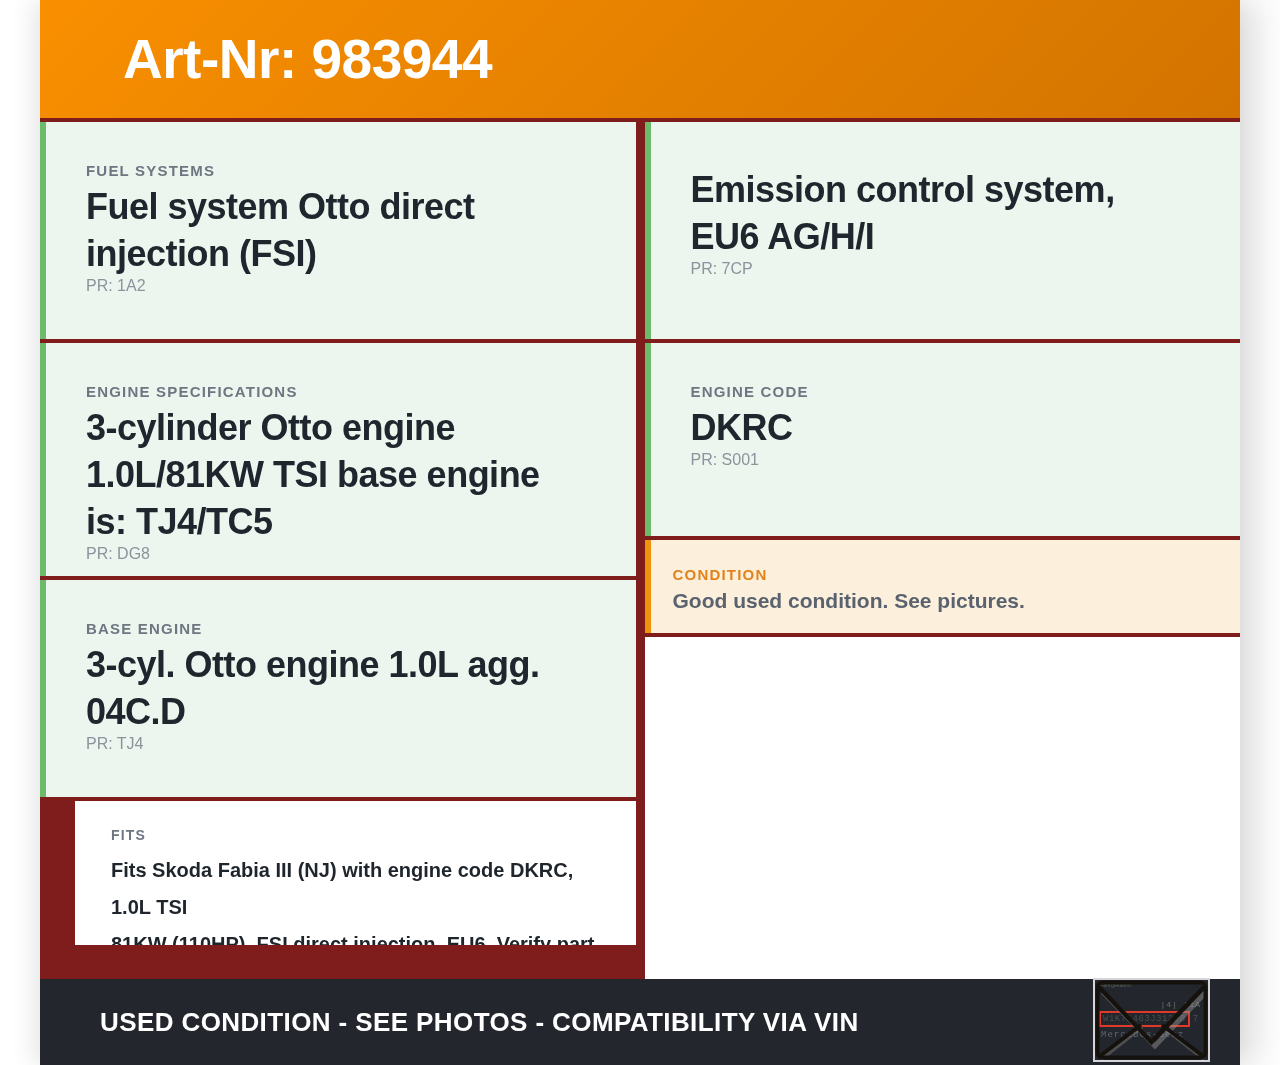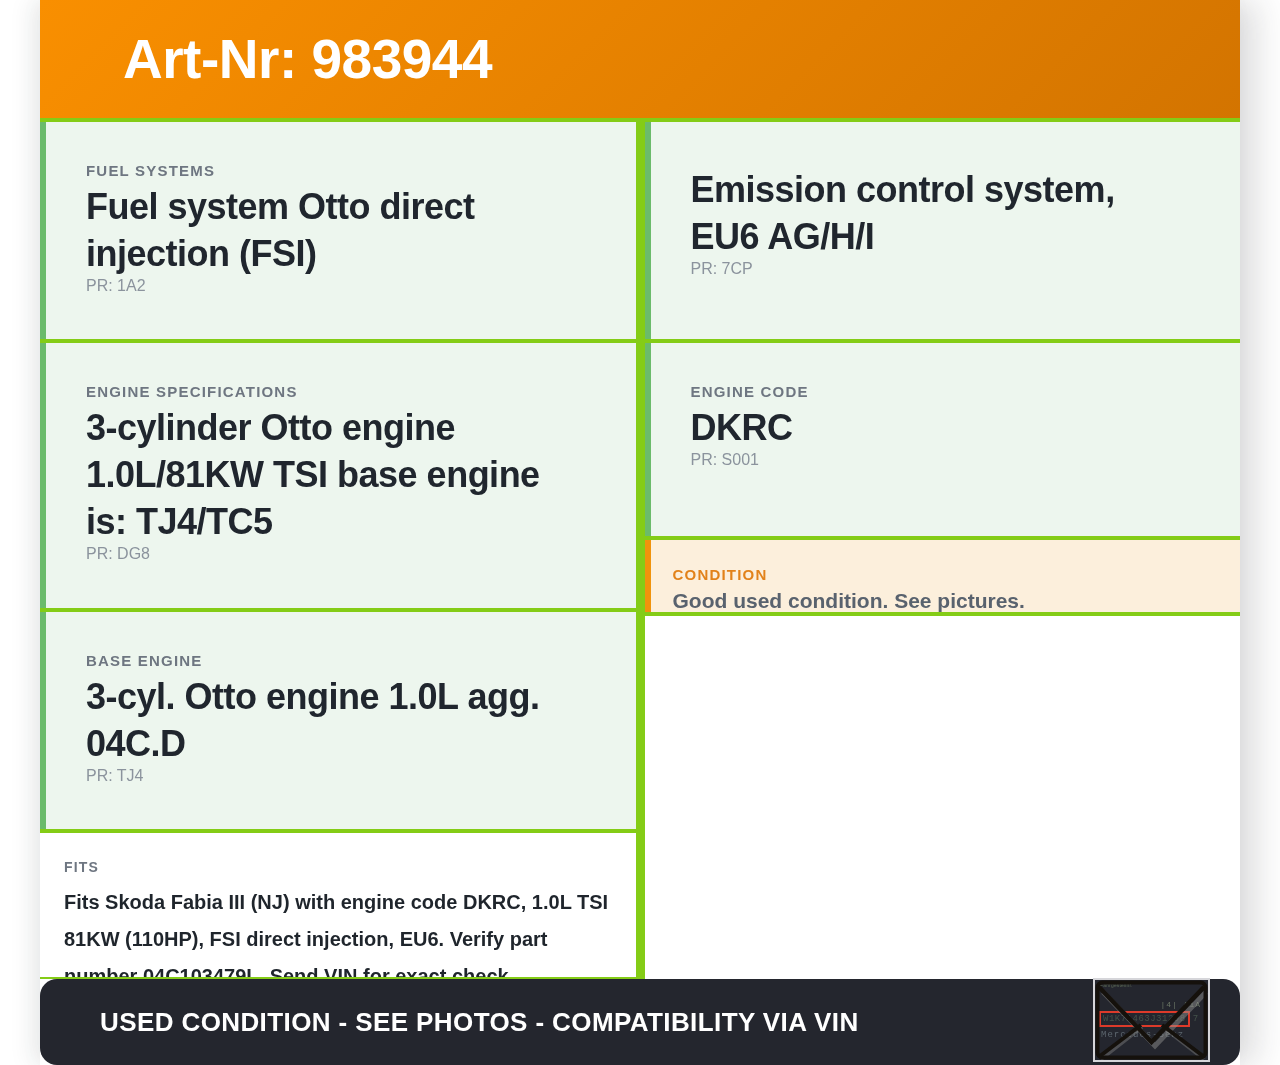--- a/index.html
+++ b/index.html
@@ -37,39 +37,39 @@
     font-size: 55px;
     font-weight: 700;
     letter-spacing: -0.5px;
   }
   
   .cols {
     display: flex;
     gap: 9px;
     padding-top: 4px;
     flex: 1 1 auto;
-    background: #84cc16;
+    background: #7f1d1d;
     min-height: 0;
   }
   .col {
     flex: 1 1 0;
     display: flex;
     flex-direction: column;
     gap: 4px;
     min-width: 0;
   }
   .card {
     background: var(--card-bg, #edf6ee);
     border-left: 6px solid var(--card-border, #6bbb6b);
     padding: 40px 40px 0 40px;
     box-sizing: border-box;
     overflow: hidden;
   }
   .card.h-a { height: 217px; }
-  .card.h-b { height: 265px; }
+  .card.h-b { height: 233px; }
   .card.h-c { height: 193px; }
   .card-label {
     font-size: 15px;
     font-weight: 700;
     letter-spacing: 1.2px;
     color: var(--label-text, #6e7681);
   }
   .card-title {
     margin-top: 4px;
     font-size: 36px;
@@ -81,21 +81,21 @@
   }
   .card-pr {
     margin-top: 0;
     font-size: 16px;
     color: var(--pr-text, #8b939d);
   }
   
   .card-condition {
     background: var(--cond-bg, #fcefdc);
     border-left: 6px solid var(--cond-border, #f0930c);
-    height: 72px;
+    height: 93px;
     box-sizing: border-box;
     padding: 26px 24px 0 22px;
     overflow: hidden;
   }
   .cond-label {
     font-size: 15px;
     font-weight: 700;
     letter-spacing: 1.2px;
     color: var(--cond-label, #e2821a);
   }
@@ -104,22 +104,23 @@
     font-size: 21px;
     font-weight: 600;
     color: var(--body-text, #59626e);
   }
   .filler { flex: 1 1 auto; background: #ffffff; }
   
   .card-fits {
     background: #ffffff;
     height: 144px;
     box-sizing: border-box;
-    padding: 26px 24px 0 24px;
-    overflow: hidden;
+    padding: 26px 24px 0 36px;
+    overflow: hidden;
+    margin-left: 35px;
   }
   .fits-label {
     font-size: 14px;
     font-weight: 700;
     letter-spacing: 1.2px;
     color: var(--label-text, #6e7681);
   }
   .fits-text {
     margin-top: 9px;
     font-size: 20px;
@@ -131,21 +132,20 @@
   }
   
   .footer {
     flex: 0 0 86px;
     height: 86px;
     background: var(--footer-bg, #24262e);
     display: flex;
     align-items: center;
     padding-left: 60px;
     box-sizing: border-box;
-    border-radius: 17px;
   }
   .footer-text {
     color: #ffffff;
     font-size: 26px;
     font-weight: 700;
     letter-spacing: 0.4px;
   }
   
   .stamp {
     position: absolute;

